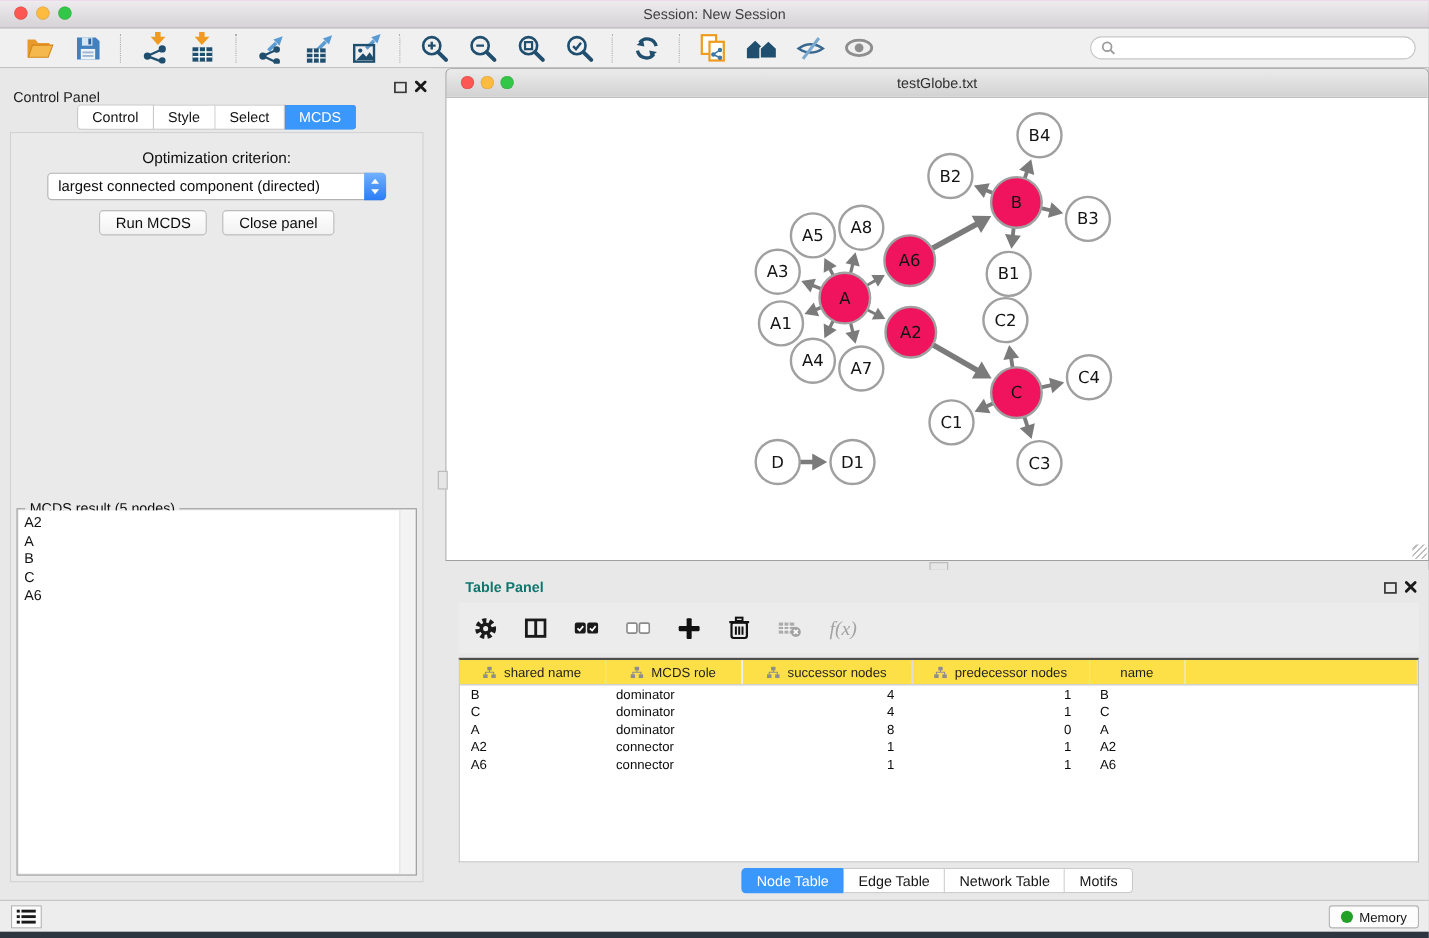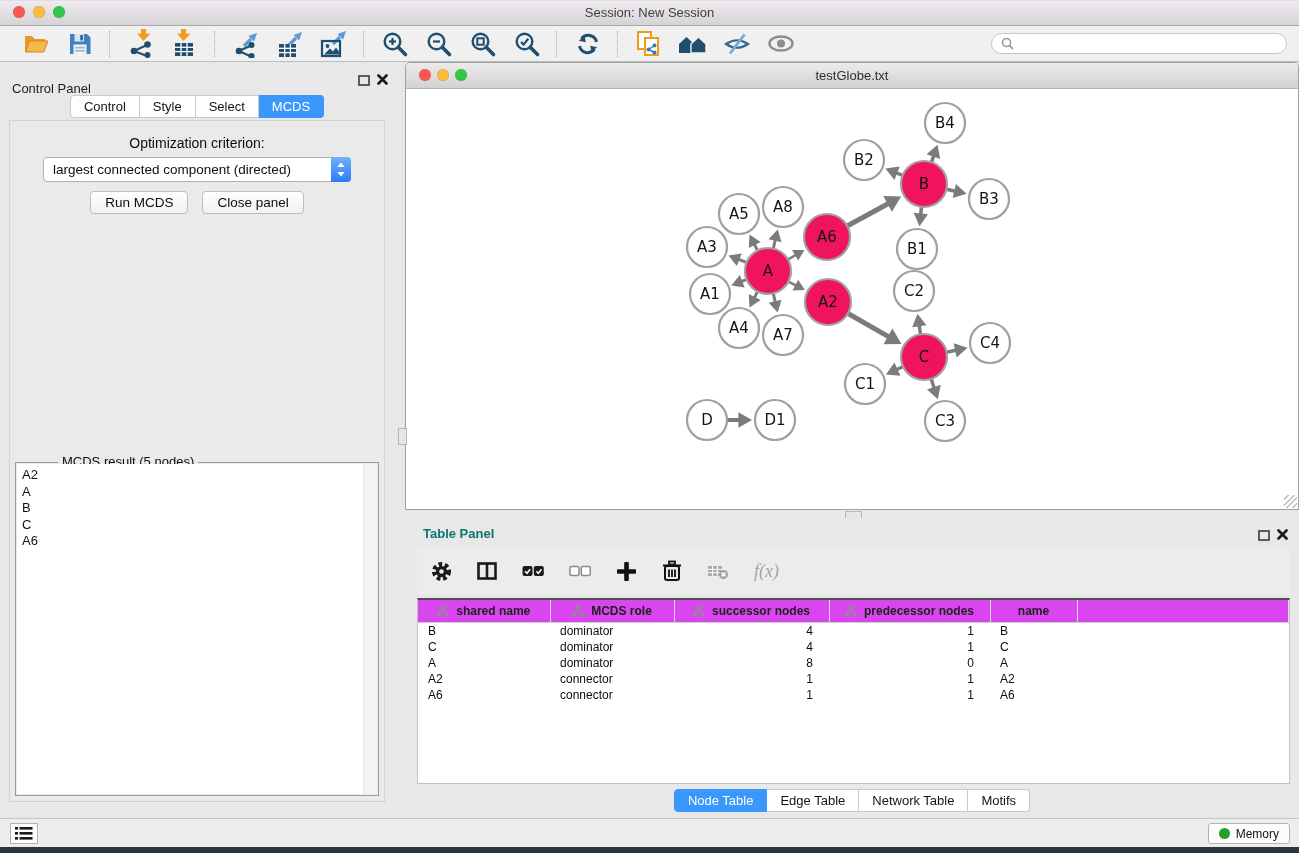--- a/index.html
+++ b/index.html
@@ -37,21 +37,21 @@
   .dropdown{position:absolute;left:33px;right:33px;top:36px;height:23px;background:#fff;
     border:1px solid #b2b2b2;border-radius:4px;}
   .dd-text{position:absolute;left:9px;top:4px;font-size:13.5px;color:#0d0d0d;white-space:nowrap;}
   .dd-stepper{position:absolute;right:-1px;top:-1px;width:20px;height:25px;
     background:linear-gradient(#71b1fd,#2a7df7);border-radius:0 4px 4px 0;
     display:flex;align-items:center;justify-content:center;}
   .cp-buttons{position:absolute;top:70px;left:0;right:0;display:flex;justify-content:center;gap:14px;}
   .btn{height:23px;background:linear-gradient(#ffffff,#f1f1f1);border:1px solid #bdbdbd;border-radius:4px;
     font-size:13.5px;padding:0 14px;color:#0d0d0d;font-family:"Liberation Sans",sans-serif;cursor:default;}
   .result-box{position:absolute;left:5px;right:5px;top:341px;height:332px;border:1px solid #9c9c9c;}
-  .result-legend{position:absolute;top:-9px;left:7px;background:#eaeaea;padding:0 4px;font-size:13px;color:#0d0d0d;margin-left:35px;}
+  .result-legend{position:absolute;top:-9px;left:7px;background:#eaeaea;padding:0 4px;font-size:13px;color:#0d0d0d;}
   .result-list{position:absolute;left:1px;right:1px;top:1px;bottom:1px;background:#fff;
     font-size:13px;line-height:16.5px;padding:3px 0 0 5px;box-sizing:border-box;}
   .result-scroll{position:absolute;right:1px;top:1px;width:13px;bottom:1px;background:#f3f3f3;border-left:1px solid #e2e2e2;}
   
   .network-window{position:absolute;left:405px;top:62px;width:894px;height:448px;box-sizing:border-box;
     border:1px solid #9f9f9f;border-radius:5px 5px 0 0;background:#fff;}
   .nw-titlebar{position:absolute;top:0;left:0;right:0;height:25px;border-radius:4px 4px 0 0;
     background:linear-gradient(#ebebeb,#d2d2d2);border-bottom:1px solid #b3b3b3;}
   .nw-title{text-align:center;font-size:13px;color:#2f2f2f;line-height:25px;}
   .nw-canvas{position:absolute;left:0;right:0;top:26px;bottom:0;background:#fff;overflow:hidden;}
@@ -62,21 +62,21 @@
   
   .table-panel{position:absolute;left:405px;top:518px;width:894px;height:300px;background:#e8e8e8;}
   .tp-title{position:absolute;left:18px;top:8px;font-size:13px;color:#0f766e;font-weight:bold;}
   .tp-toolbar{position:absolute;left:12px;right:9px;top:30px;height:46px;background:#ececec;
     display:flex;align-items:center;gap:25px;padding-left:14px;box-sizing:border-box;}
   .tp-btn{background:none;border:none;padding:0;display:flex;align-items:center;justify-content:center;height:26px;}
   .fx{font-family:"Liberation Serif",serif;font-style:italic;font-size:18px;color:#a3a3a3;}
   .tp-table-wrap{position:absolute;left:12px;right:9px;top:80px;height:186px;background:#fff;
     border:1px solid #c2c2c2;border-top:2px solid #4e4e4e;box-sizing:border-box;overflow:hidden;}
   table.node-table{border-collapse:collapse;table-layout:fixed;width:100%;font-size:12px;}
-  table.node-table th{height:20px;font-weight:bold;color:#1f1f1f;background:#d946ef;
+  table.node-table th{height:20px;font-weight:normal;color:#1f1f1f;background:#fde047;
     border-bottom:1px solid #cfcfcf;border-right:1px solid #dedede;overflow:hidden;white-space:nowrap;margin-top:20px;}
   table.node-table th .thc{display:flex;align-items:center;justify-content:center;gap:7px;}
   table.node-table td{height:16px;padding:0 10px;color:#0c0c0c;overflow:hidden;white-space:nowrap;}
   table.node-table td.num{text-align:right;padding-right:16px;}
   .tp-tabs{position:absolute;left:0;right:0;top:271px;display:flex;justify-content:center;}
   
   .statusbar{position:absolute;left:0;right:0;top:818px;height:29px;background:#ededed;border-top:1px solid #c3c3c3;}
   .list-btn{position:absolute;left:10px;top:4px;width:28px;height:21px;background:#fcfcfc;
     border:1px solid #b3b3b3;display:flex;align-items:center;justify-content:center;padding:0;}
   .memory-btn{position:absolute;right:9px;top:4px;height:21px;background:#fcfcfc;border:1px solid #b3b3b3;

